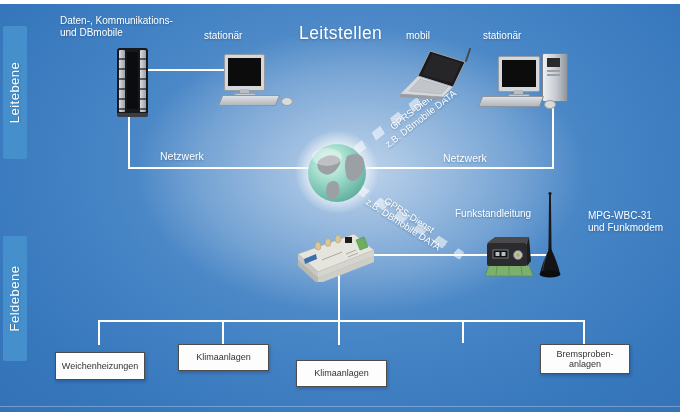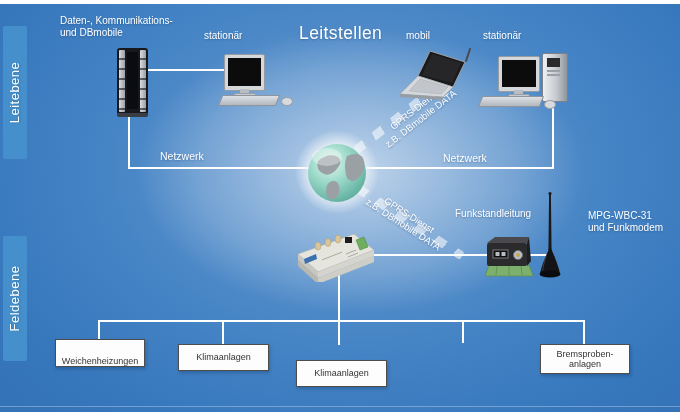--- a/index.html
+++ b/index.html
@@ -213,21 +213,21 @@
     </svg>
 
     <svg class="abs" style="left:537px;top:186px;" width="26" height="92" viewBox="0 0 26 92">
       <circle cx="13" cy="3.5" r="1.6" fill="#1a1a1c"></circle>
       <polygon points="12.1,4 13.9,4 14.6,62 11.4,62" fill="#1a1a1c"></polygon>
       <path d="M13,57 C10,62 4,77 3,84 L23,84 C22,77 16,62 13,57 Z" fill="#141416"></path>
       <ellipse cx="13" cy="84" rx="10.5" ry="3.6" fill="#0c0c0e"></ellipse>
       <path d="M11,60 C9,66 6,76 5.5,81" stroke="#ffffff" stroke-width="1" opacity="0.18" fill="none"></path>
     </svg>
 
-    <div class="unit-box" style="left:55px;top:335px;width:88px;height:26px;justify-content:flex-end;">
+    <div class="unit-box" style="left:55px;top:348px;width:88px;height:26px;">
       <div>Weichenheizungen</div>
       <div></div>
     </div>
     <div class="unit-box" style="left:178px;top:340px;width:89px;height:25px;">
       <div>Klimaanlagen</div>
       <div></div>
     </div>
     <div class="unit-box" style="left:296px;top:356px;width:89px;height:25px;">
       <div>Klimaanlagen</div>
       <div></div>

